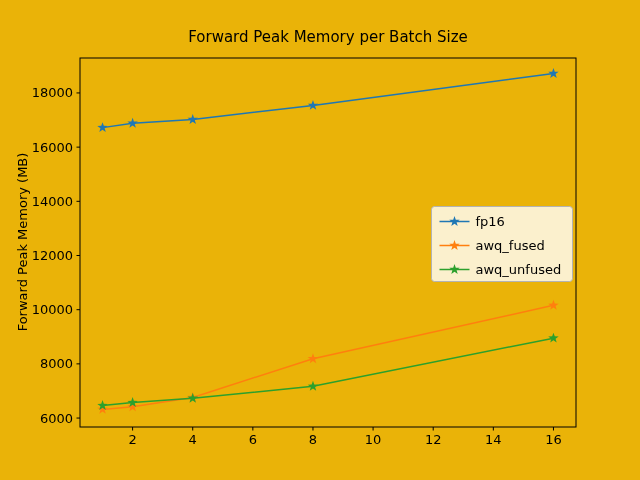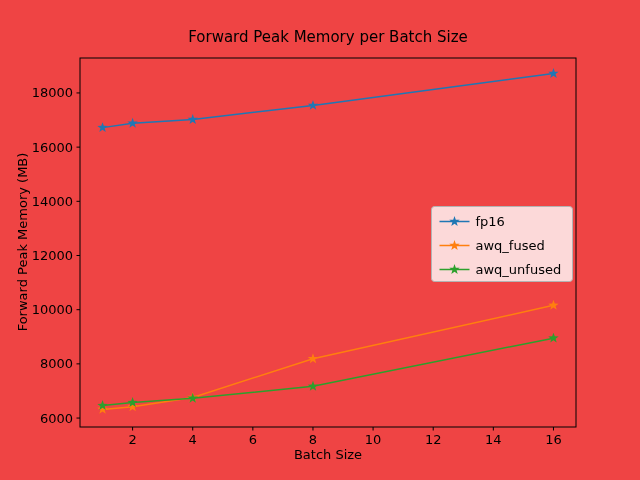--- a/index.html
+++ b/index.html
@@ -1,19 +1,19 @@
 <!DOCTYPE html>
 <html><head>
 <meta charset="utf-8">
 <style>
   html,body{margin:0;padding:0;background:#ffffff;}
   #figure{
     position:relative;
     width:640px;height:480px;
-    background:#ef4444;
+    background:#eab308;
     font-family:"DejaVu Sans", sans-serif;
     overflow:hidden;
   }
   #chart-title{
     position:absolute;left:80px;top:28px;width:496px;
     text-align:center;font-size:15px;color:#000;
   }
   #x-label{
     position:absolute;left:80px;top:447px;width:496px;
     text-align:center;font-size:13px;color:#000;
@@ -25,21 +25,20 @@
   }
   svg{position:absolute;left:0;top:0;}
   svg text.tick{font-family:"DejaVu Sans", sans-serif;font-size:13px;fill:#000;}
 </style>
 </head>
 <body>
 
 <div id="figure">
   <div id="chart-title">Forward Peak Memory per Batch Size</div>
   <div id="y-label">Forward Peak Memory (MB)</div>
-  <div id="x-label">Batch Size</div>
   <svg id="chart-svg" width="640" height="480">
       <rect x="80" y="58" width="496" height="369" fill="none" stroke="#000000" stroke-width="1"></rect>
       <line x1="132.60606060606062" y1="427" x2="132.60606060606062" y2="430.5" stroke="#000" stroke-width="1"></line>
       <text x="132.60606060606062" y="444" text-anchor="middle" class="tick">2</text>
       <line x1="192.72727272727272" y1="427" x2="192.72727272727272" y2="430.5" stroke="#000" stroke-width="1"></line>
       <text x="192.72727272727272" y="444" text-anchor="middle" class="tick">4</text>
       <line x1="252.84848484848487" y1="427" x2="252.84848484848487" y2="430.5" stroke="#000" stroke-width="1"></line>
       <text x="252.84848484848487" y="444" text-anchor="middle" class="tick">6</text>
       <line x1="312.969696969697" y1="427" x2="312.969696969697" y2="430.5" stroke="#000" stroke-width="1"></line>
       <text x="312.969696969697" y="444" text-anchor="middle" class="tick">8</text>

